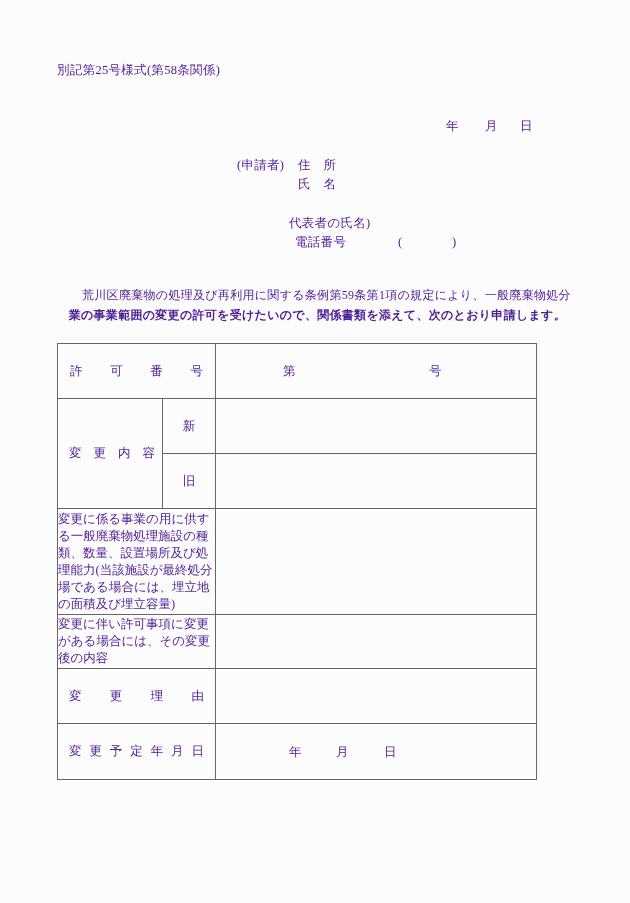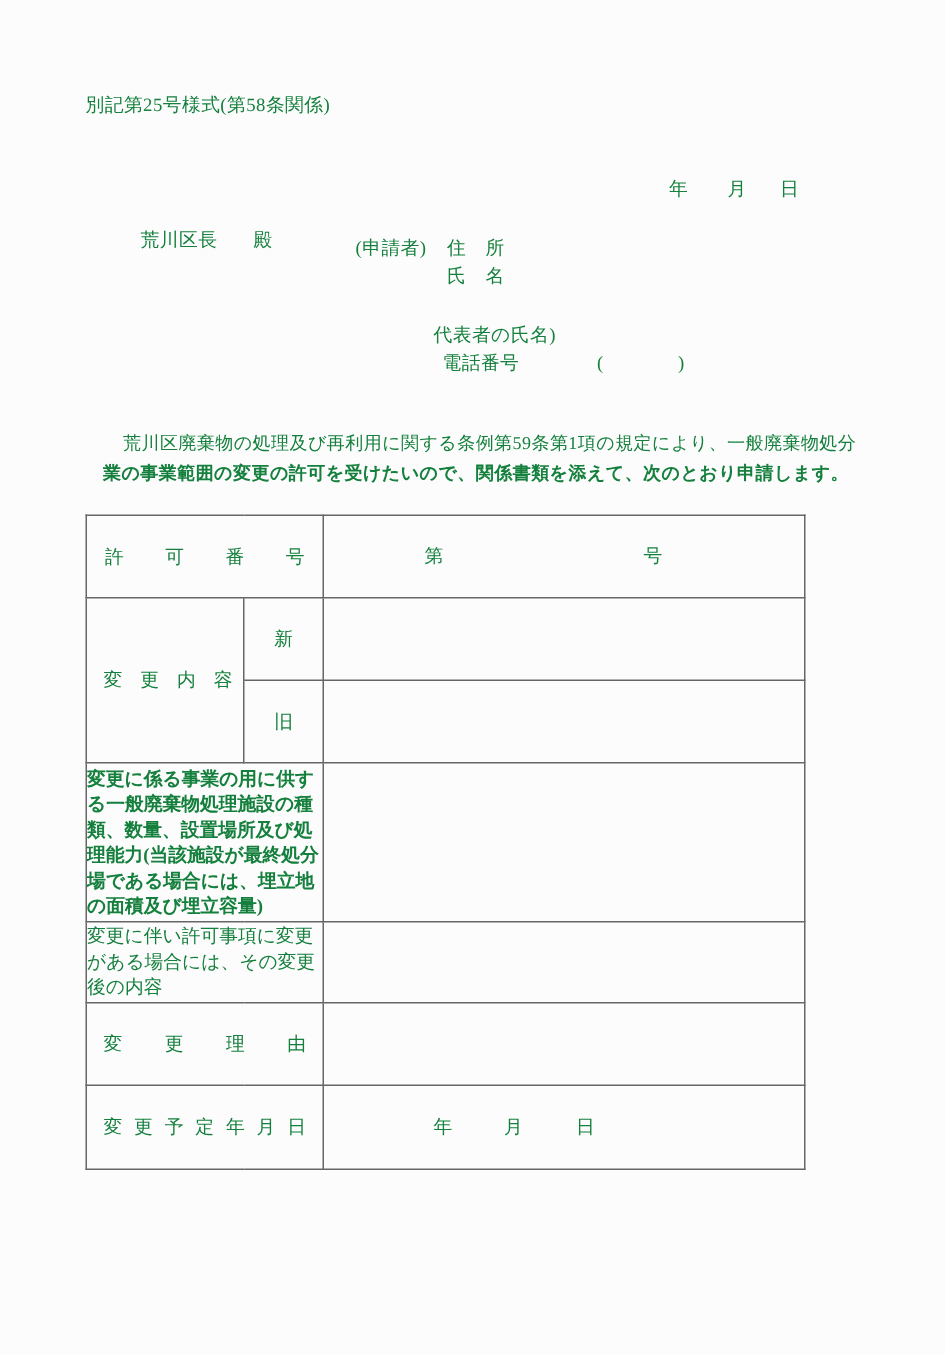--- a/index.html
+++ b/index.html
@@ -4,21 +4,21 @@
 <style>
   * { margin: 0; padding: 0; box-sizing: border-box; }
   html, body { background: #ffffff; }
   .page {
     position: relative;
     width: 630px;
     height: 903px;
     margin: 0 auto;
     background: #fcfcfc;
     font-family: "Liberation Serif", "DejaVu Serif", serif;
-    color: #15803d;
+    color: #4c1d95;
     font-size: 12.5px;
     overflow: hidden;
   }
   .abs { position: absolute; white-space: pre; line-height: 16px; letter-spacing: 0.3px; }
   .title-line {
     position: absolute; left: 0; width: 630px; text-align: center;
     font-size: 13.5px; letter-spacing: 0.5px; line-height: 17px;
   }
   .para-line {
     position: absolute; left: 56px; width: 510px;
@@ -60,23 +60,20 @@
 
   <div class="abs" style="left:57px; top:62px;">別記第25号様式(第58条関係)</div>
 
 
   <div>
     <span class="abs" style="left:446px; top:118px;">年</span>
     <span class="abs" style="left:485px; top:118px;">月</span>
     <span class="abs" style="left:520px; top:118px;">日</span>
   </div>
 
-  <div class="abs" style="left:80px; top:136px;">
-    <span>荒川区長</span><span style="display:inline-block; width:24px;"></span><span>殿</span>
-  </div>
 
   <div class="abs" style="left:237px; top:157px;">(申請者)</div>
   <div class="abs" style="left:298px; top:157px;">住　所</div>
   <div class="abs" style="left:298px; top:176px;">氏　名</div>
   <div class="abs" style="left:273px; top:215px;margin-left:16px;">代表者の氏名)</div>
   <div class="abs" style="left:295px; top:234px;">電話番号</div>
   <div class="abs" style="left:398px; top:234px;">(</div>
   <div class="abs" style="left:452px; top:234px;">)</div>
 
   <div>
@@ -118,21 +115,21 @@
       </td>
       <td class="center">新</td>
       <td></td>
     </tr>
 
     <tr style="height:55px;">
       <td class="center">旧</td>
       <td></td>
     </tr>
 
-    <tr style="height:106px;font-weight:bold;">
+    <tr style="height:106px;">
       <td colspan="2" class="longlabel">変更に係る事業の用に供する一般廃棄物処理施設の種類、数量、設置場所及び処理能力(当該施設が最終処分場である場合には、埋立地の面積及び埋立容量)</td>
       <td></td>
     </tr>
 
     <tr style="height:54px;">
       <td colspan="2" class="longlabel">変更に伴い許可事項に変更がある場合には、その変更後の内容</td>
       <td></td>
     </tr>
 
     <tr style="height:55px;">

